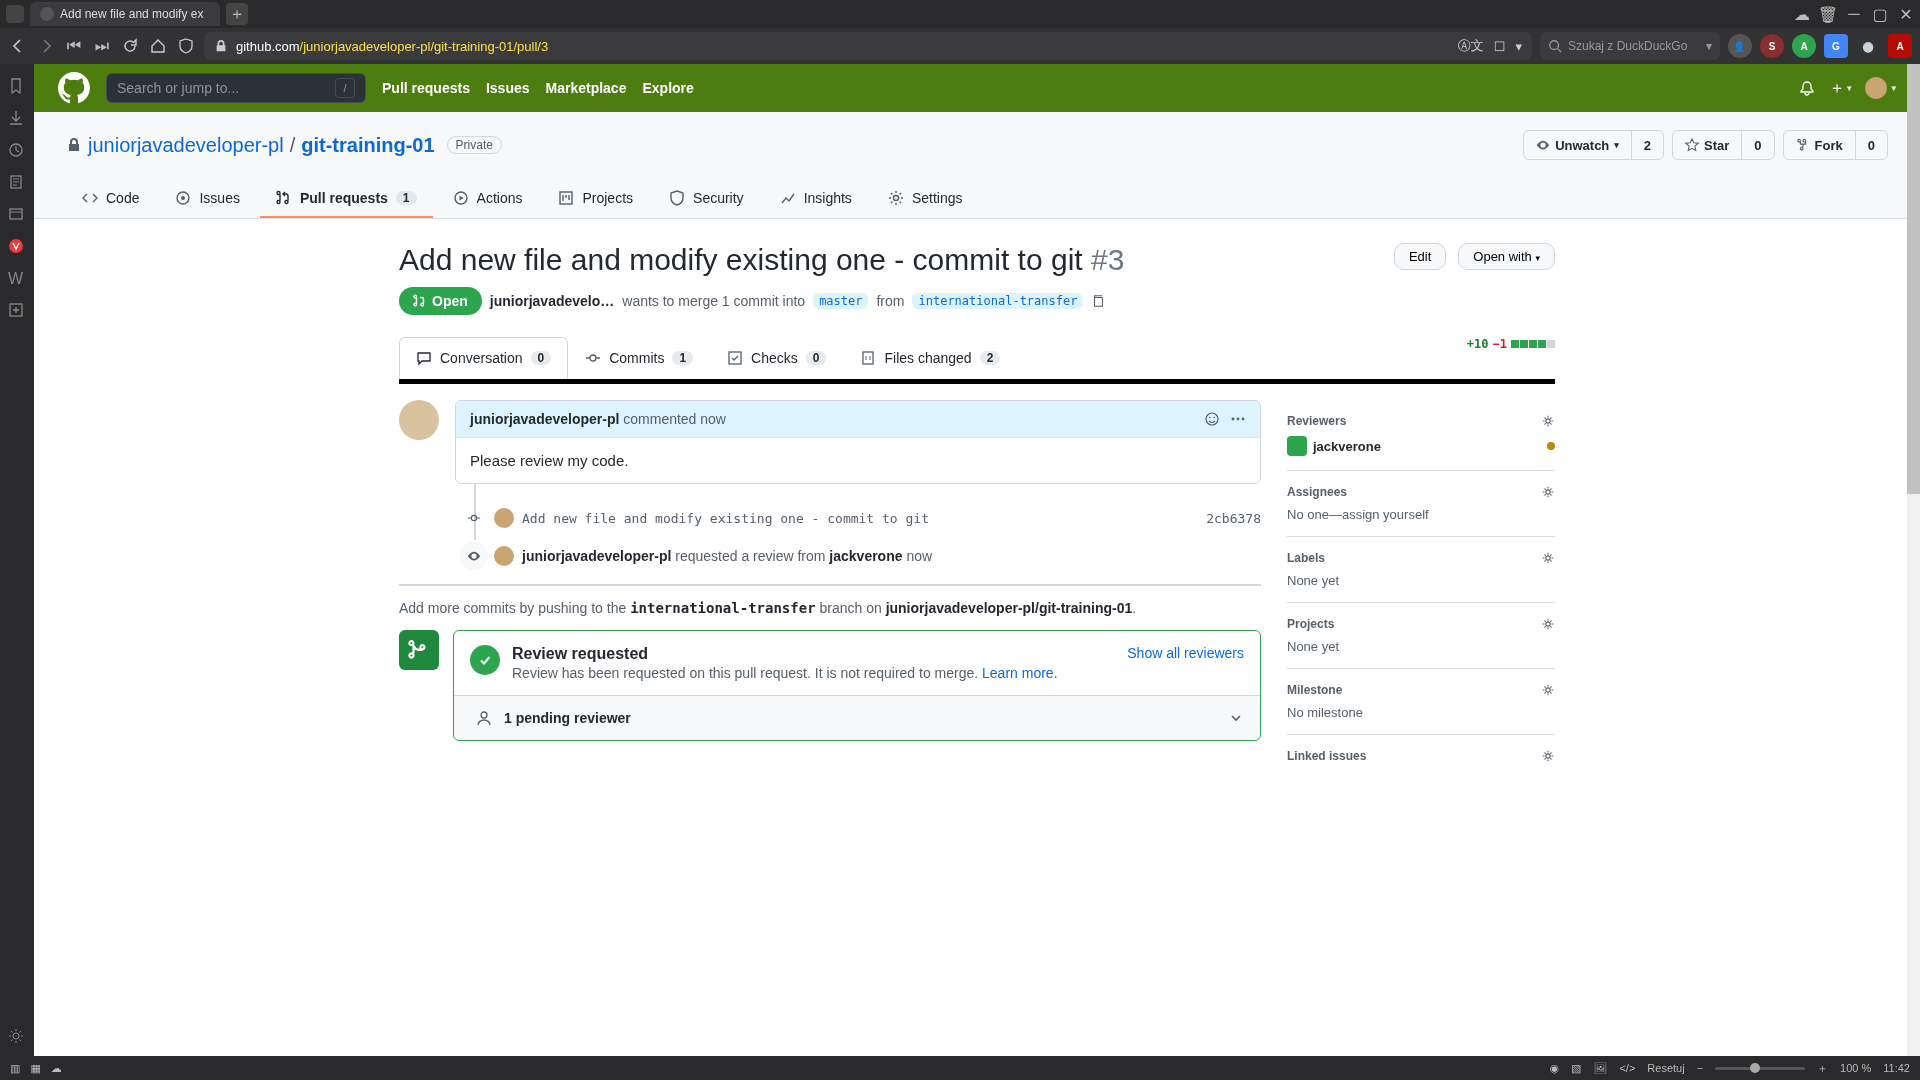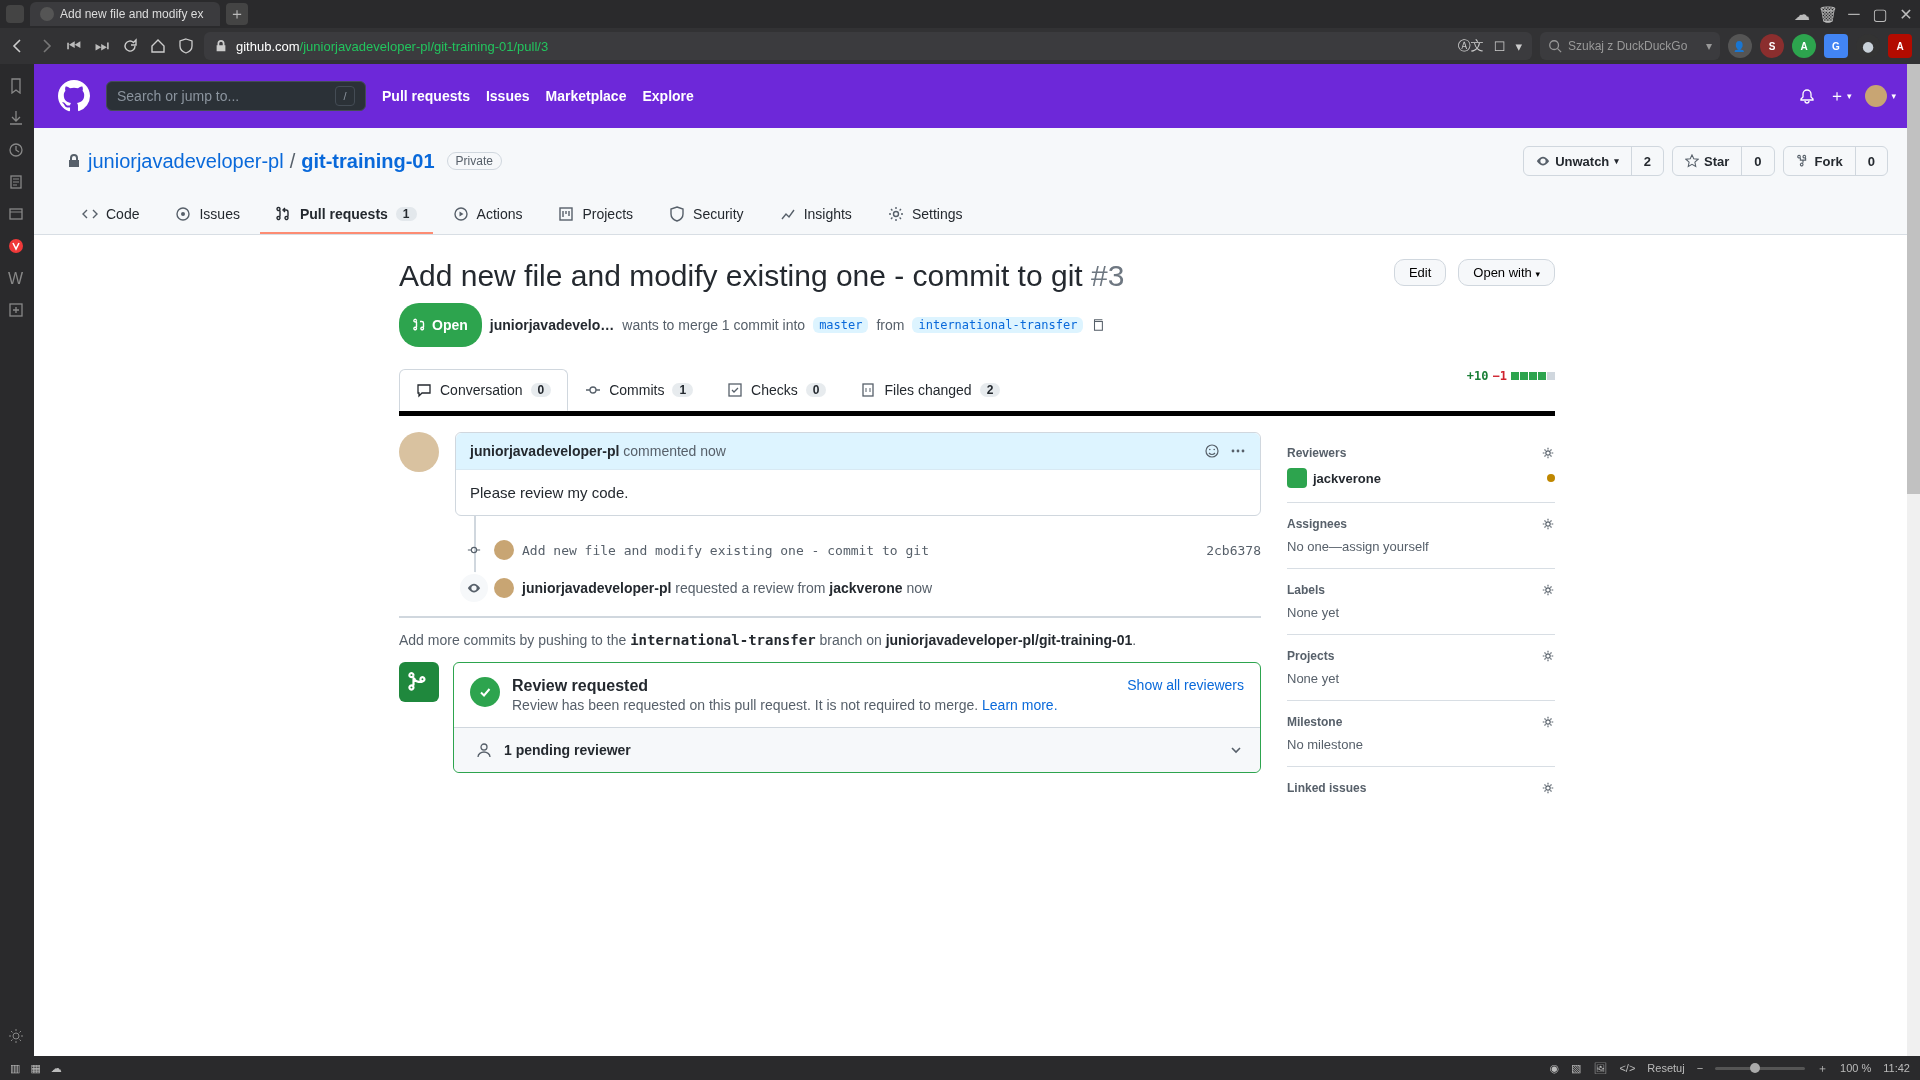--- a/index.html
+++ b/index.html
@@ -21,21 +21,21 @@
   .ext { width:24px; height:24px; border-radius:50%; display:flex; align-items:center; justify-content:center; font-size:10px; font-weight:bold; }
 
   .workspace { display:flex; height:calc(100vh - 28px - 36px - 24px); }
   
   .sidebarV { width:34px; background:#2a2a2c; display:flex; flex-direction:column; align-items:center; gap:14px; padding-top:14px; }
   .side-ico { width:18px; height:18px; color:#888; }
   
   .content { flex:1; background:#fff; color:#24292f; overflow-y:auto; position:relative; }
 
   
-  .gh-header { background:#6d28d9; height:64px; display:flex; align-items:center; padding:0 24px; gap:16px; color:#fff; }
+  .gh-header { background:#4d7c0f; height:48px; display:flex; align-items:center; padding:0 24px; gap:16px; color:#fff; }
   .gh-logo { width:32px; height:32px; }
   .gh-search { background:#2b3137; border:1px solid #444c55; border-radius:6px; height:30px; width:260px; display:flex; align-items:center; padding:0 10px; color:#8b949e; font-size:14px; }
   .slash { margin-left:auto; border:1px solid #444c55; border-radius:4px; width:20px; height:20px; display:flex; align-items:center; justify-content:center; font-size:11px; color:#8b949e; }
   .gh-nav { display:flex; gap:16px; font-weight:600; font-size:14px; }
   .gh-nav a { color:#fff; text-decoration:none; }
   .gh-right { margin-left:auto; display:flex; gap:14px; align-items:center; }
   .avatar { width:22px; height:22px; border-radius:50%; background:#c8a573; }
 
   
   .repo-head { padding:18px 32px 0 32px; border-bottom:1px solid #d8dee4; background:#f6f8fa; }
@@ -55,21 +55,21 @@
   .counter { background:#d0d7de80; border-radius:10px; padding:0 7px; font-size:12px; font-weight:600; }
 
   
   .pr-wrap { max-width:1220px; margin:0 auto; padding:24px 32px; }
   .pr-title-row { display:flex; align-items:flex-start; gap:12px; }
   .pr-title { font-size:30px; font-weight:400; flex:1; }
   .pr-title .num { color:#6e7781; font-weight:300; }
   .btn-sm { border:1px solid #d0d7de; background:#f6f8fa; border-radius:10px; padding:5px 14px; font-size:13px; }
   
   .pr-meta { display:flex; align-items:center; gap:8px; margin-top:10px; font-size:14px; color:#57606a; }
-  .state-open { background:#2da44e; color:#fff; border-radius:20px; padding:14px 14px; display:flex; align-items:center; gap:5px; font-weight:600; font-size:14px; }
+  .state-open { background:#2da44e; color:#fff; border-radius:20px; padding:6px 14px; display:flex; align-items:center; gap:5px; font-weight:600; font-size:14px; }
   .branch-tag { background:#ddf4ff; color:#0969da; border-radius:6px; padding:1px 6px; font-family:monospace; font-size:12px; }
 
   .pr-tabs { border-bottom:5px solid #000000; display:flex; margin-top:22px; align-items:flex-start; }
   .ptab { padding:12px 16px; display:flex; align-items:center; gap:8px; font-size:14px; color:#24292f; border:1px solid transparent; }
   .ptab.active { border:1px solid #d0d7de; border-bottom:1px solid #fff; border-radius:6px 6px 0 0; background:#fff; margin-bottom:-1px; }
   .diff-stat { margin-left:auto; font-family:monospace; font-size:12px; font-weight:bold; display:flex; align-items:center; gap:4px;}
   .diff-stat .plus { color:#1a7f37; }
   .diff-stat .minus { color:#cf222e; }
   .diff-squares { display:flex; gap:1px; }
   .sq { width:8px; height:8px; }
@@ -166,21 +166,21 @@
   </div>
   <div class="tb-btn">
     <svg class="ico16" viewBox="0 0 16 16">
         <path d="M8 1l6 2v5c0 4-3 6-6 7-3-1-6-3-6-7V3z" stroke="#ccc" stroke-width="1.3" fill="none"></path>
       </svg>
   </div>
   <div class="urlbar">
     <svg class="ico14" viewBox="0 0 16 16">
         <path d="M4 7V5a4 4 0 0 1 8 0v2h1v7H3V7zM6 7h4V5a2 2 0 0 0-4 0z" fill="#ccc"></path>
       </svg>
-    <span><span class="domain">github.com</span><span style="color:#22c55e">/juniorjavadeveloper-pl/git-training-01/pull/3</span></span>
+    <span><span class="domain">github.com</span><span style="color:#fde047">/juniorjavadeveloper-pl/git-training-01/pull/3</span></span>
     <span style="margin-left:auto;display:flex;gap:10px;align-items:center">
       <span>Ⓐ文</span>
       <span>☐</span>
       <span>▾</span>
     </span>
   </div>
   <div class="searchbar">
     <svg class="ico14" viewBox="0 0 16 16">
         <circle cx="7" cy="7" r="5" stroke="#999" stroke-width="1.5" fill="none"></circle>
         <path d="M11 11l4 4" stroke="#999" stroke-width="1.5"></path>

